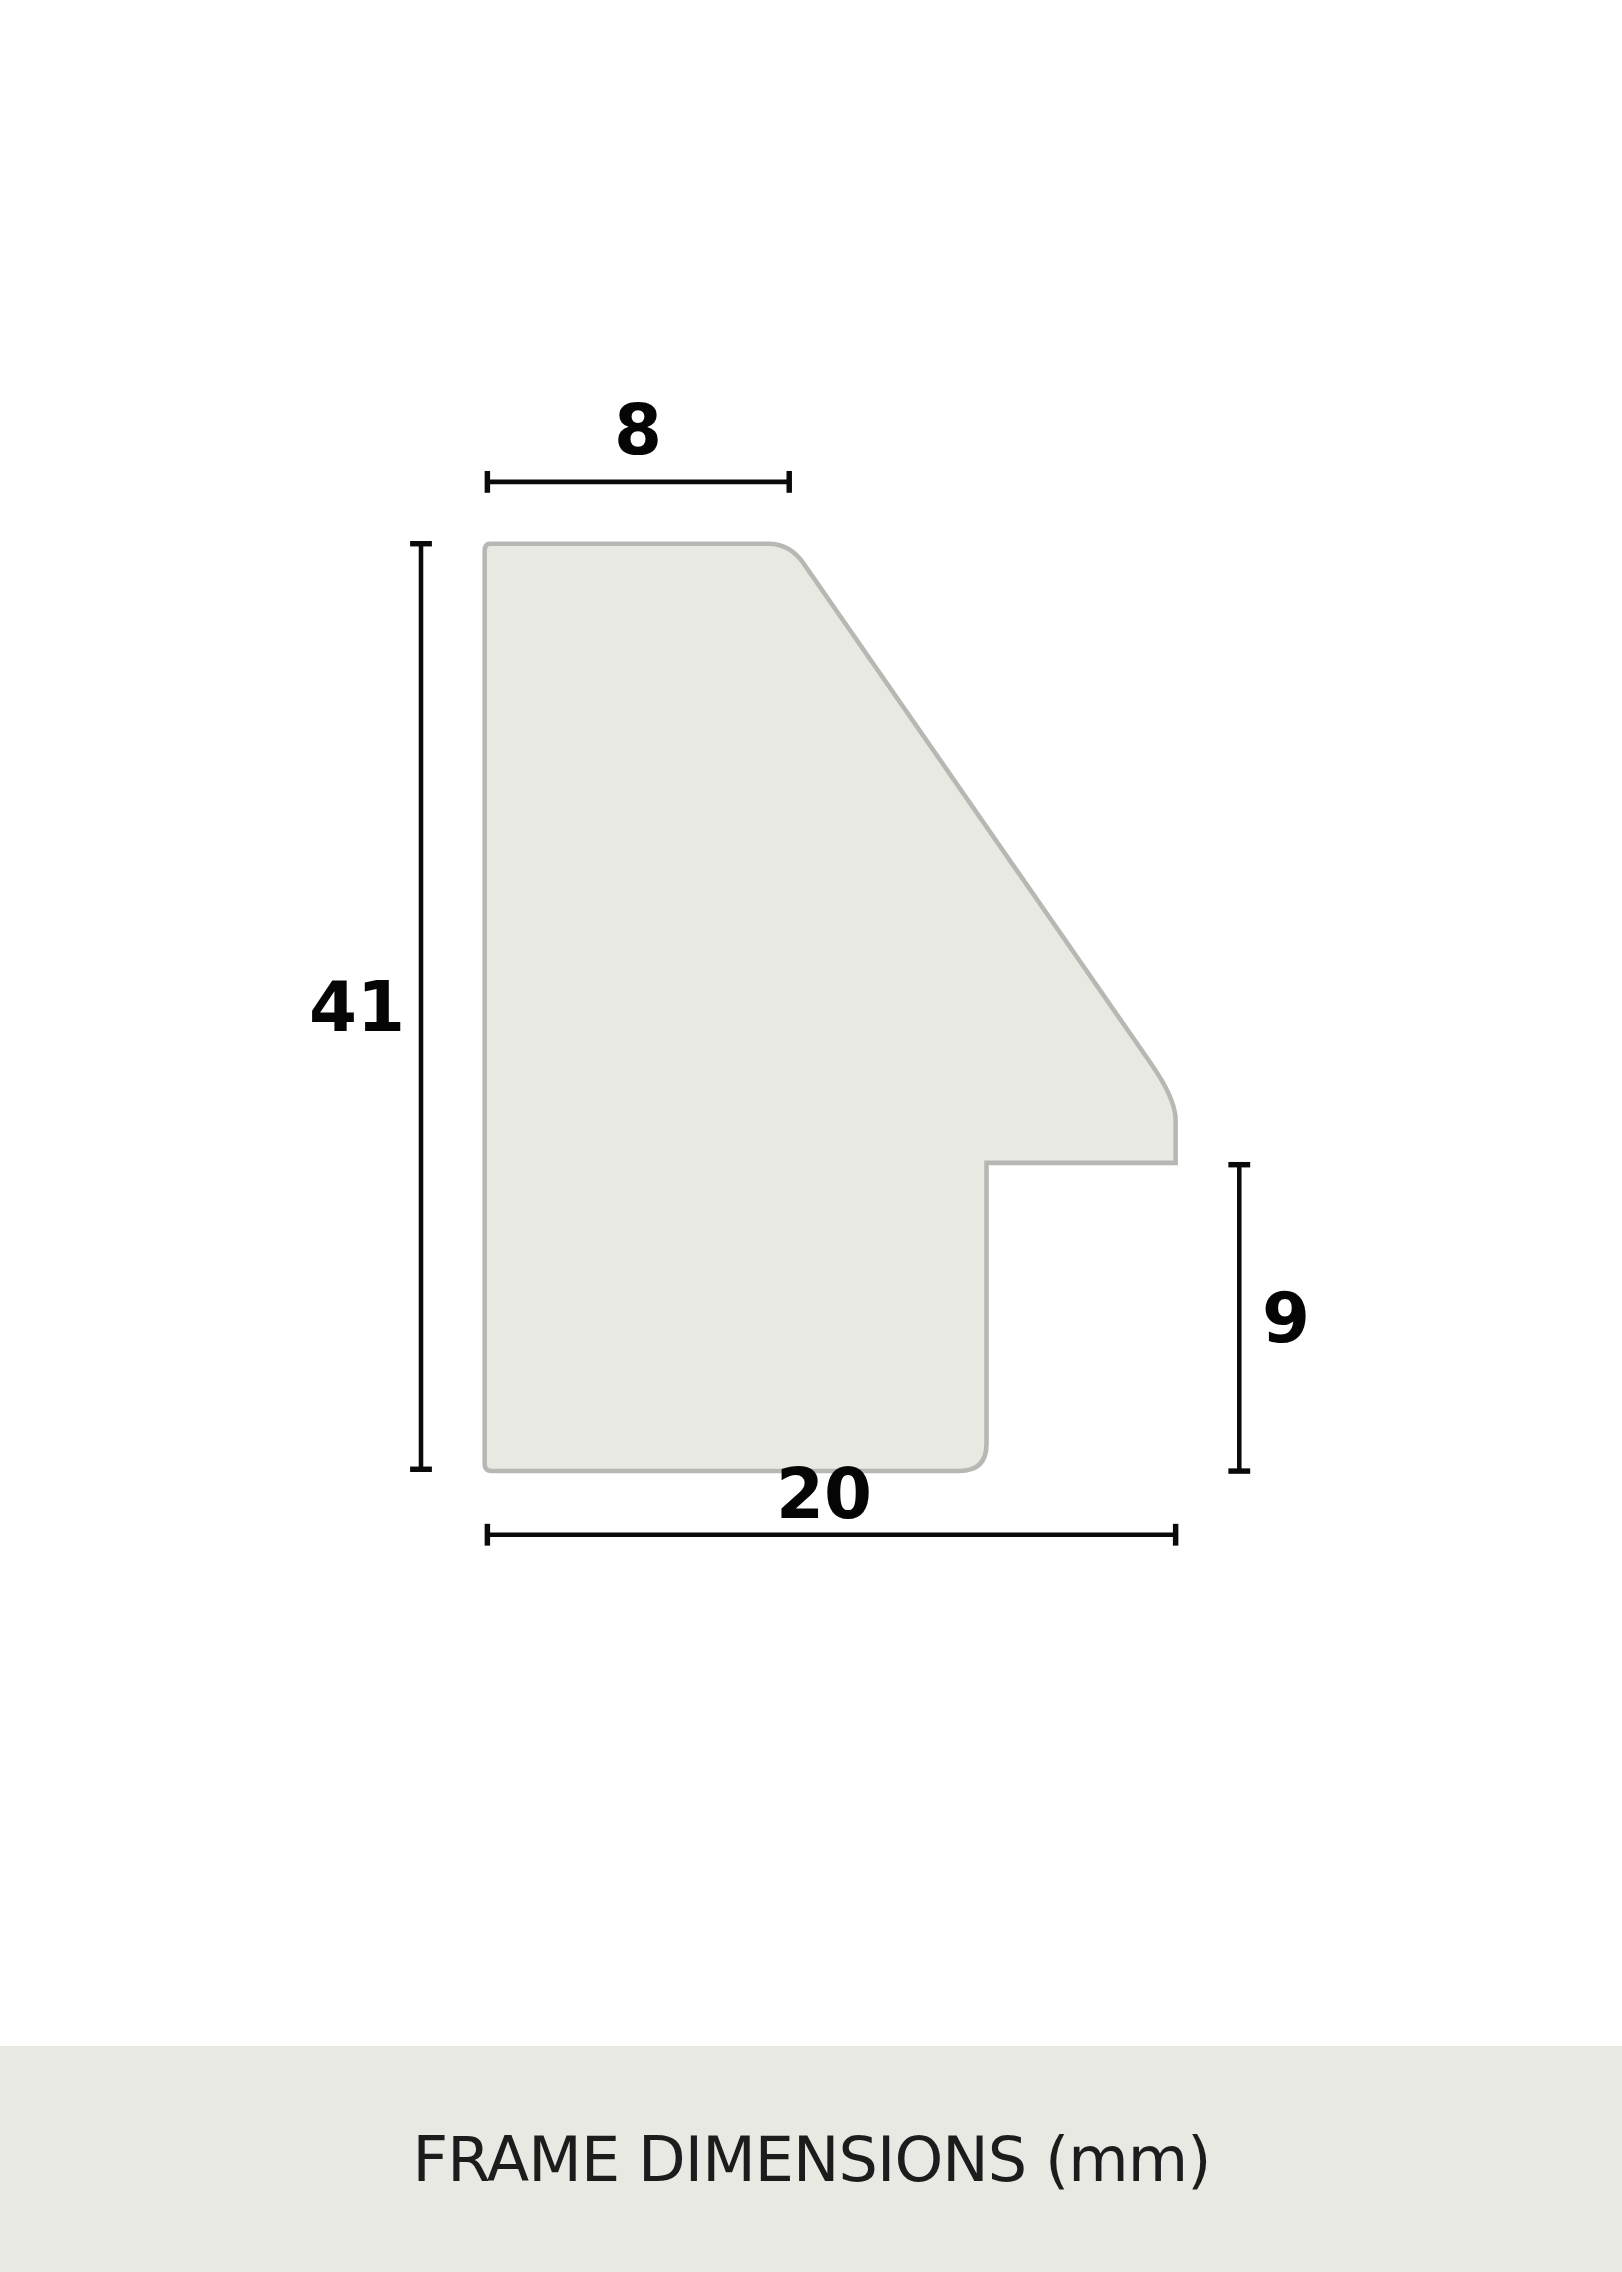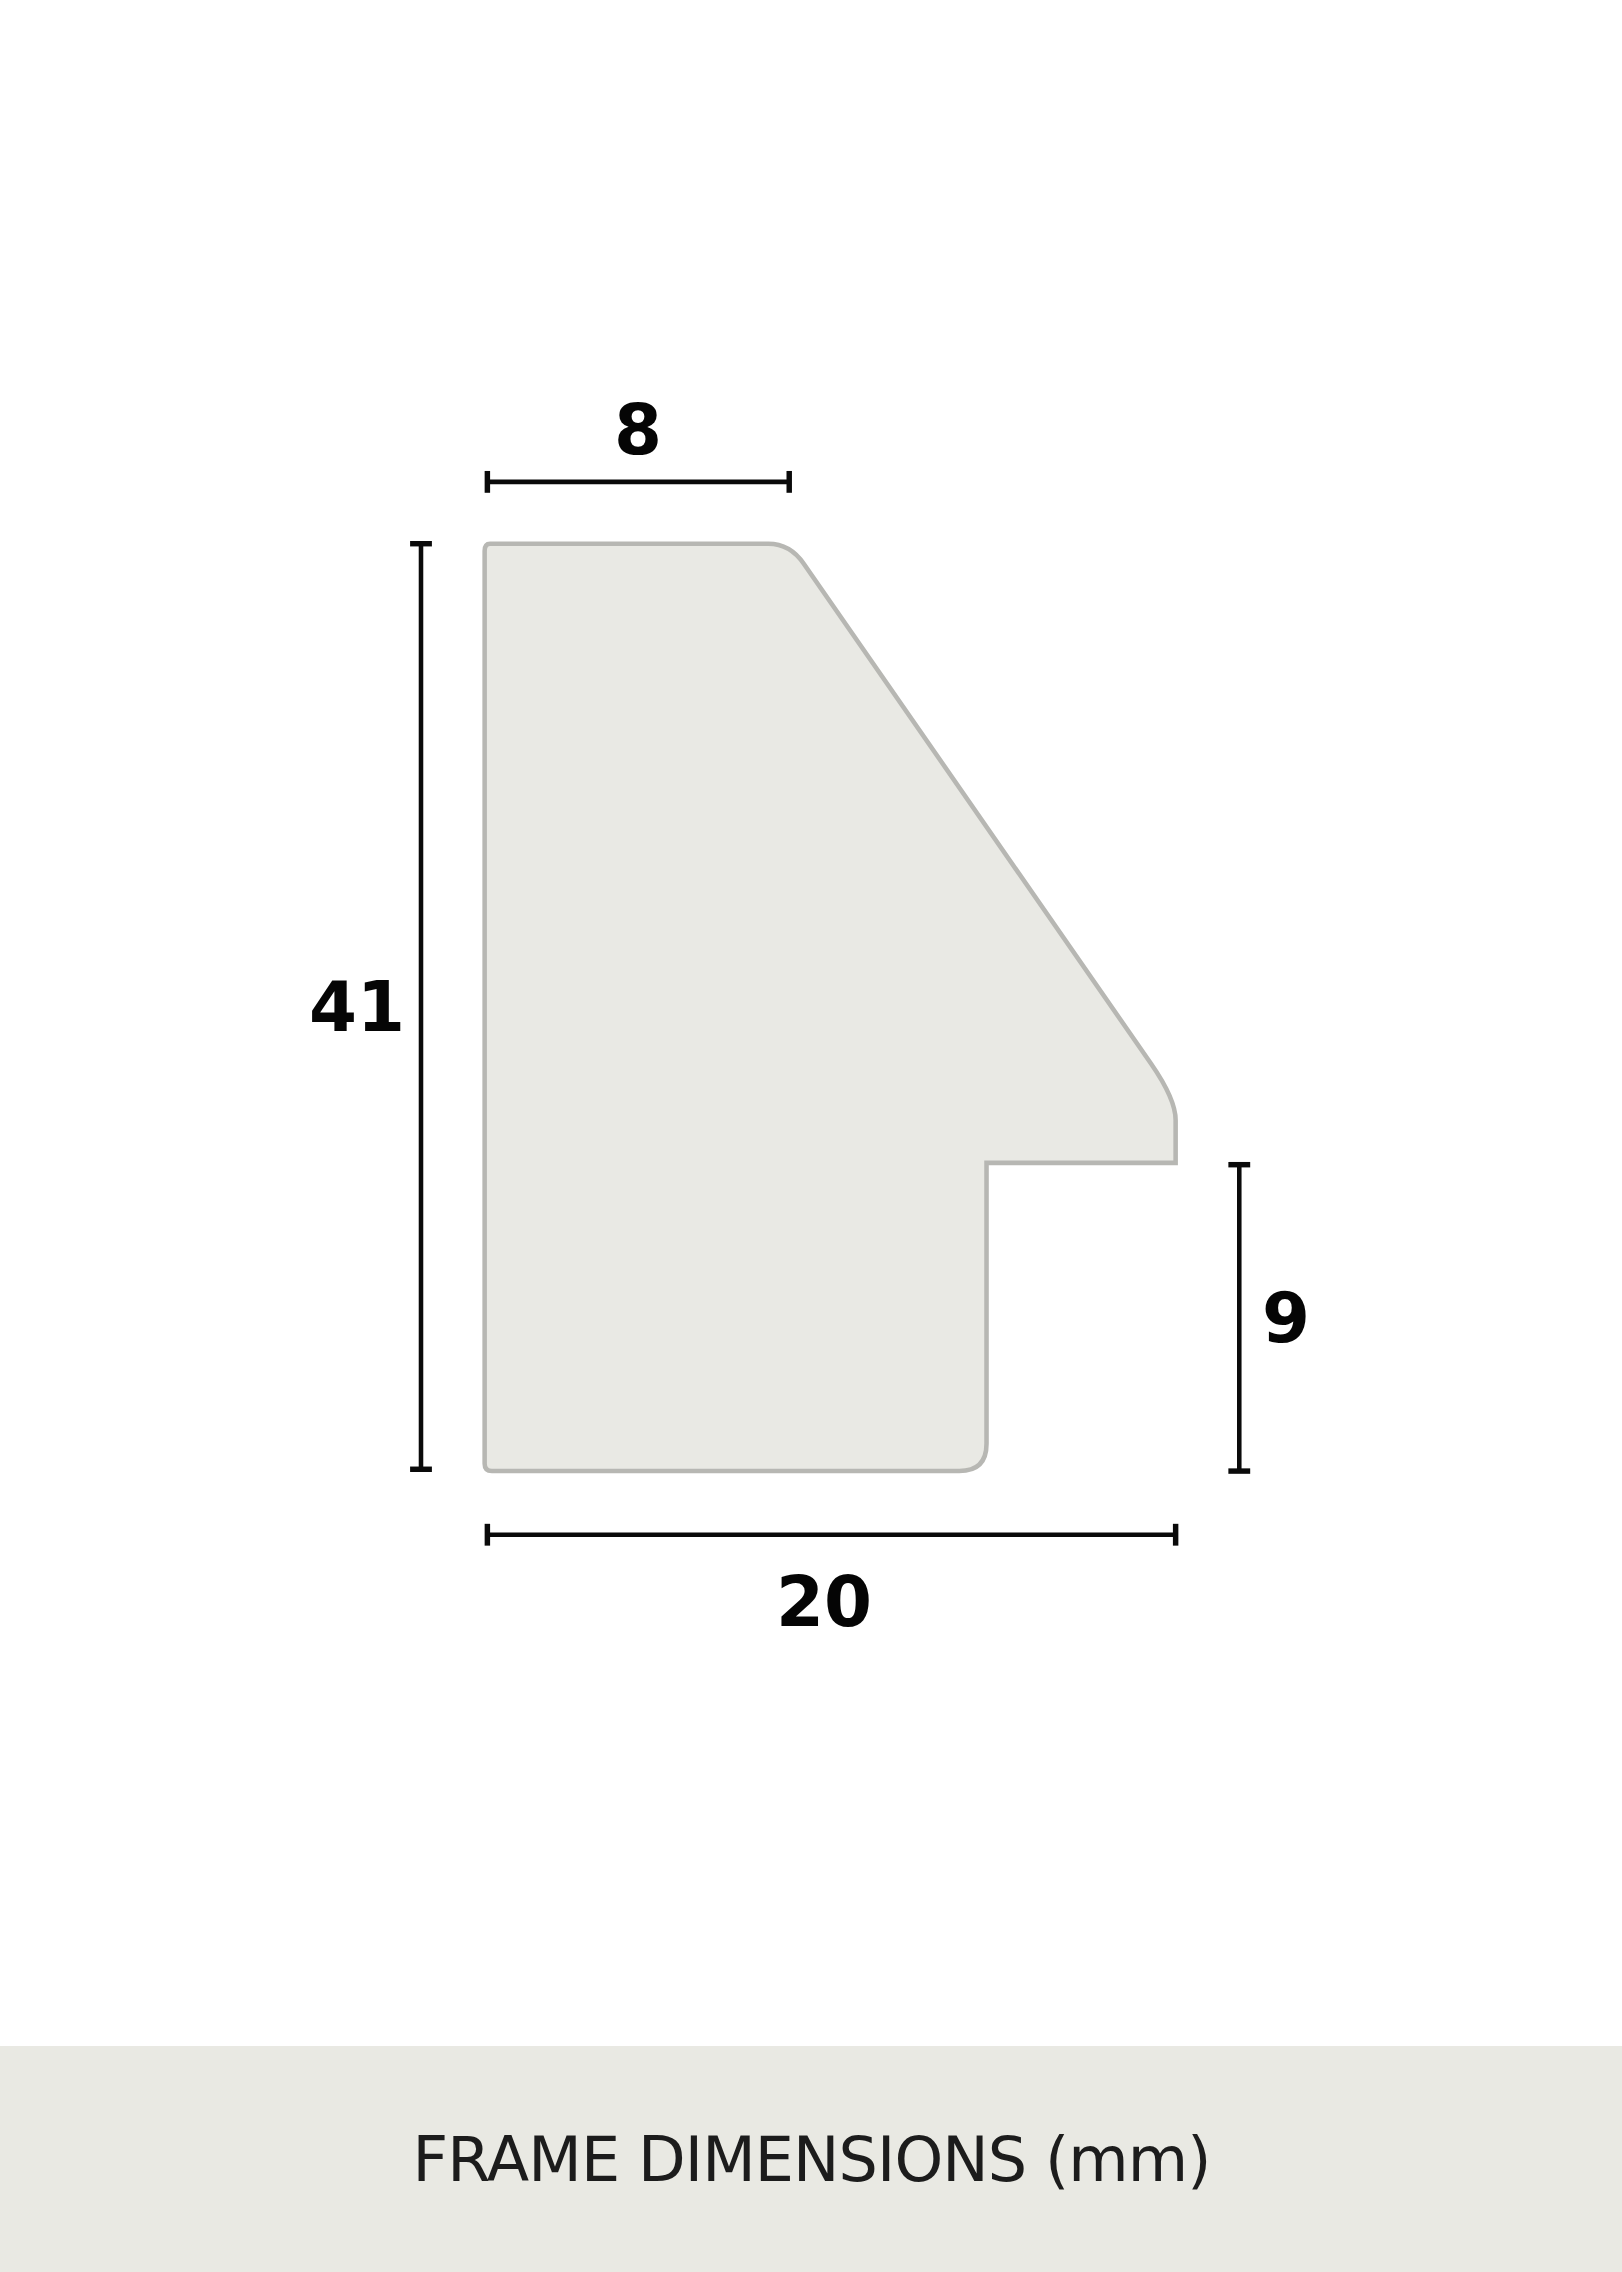--- a/index.html
+++ b/index.html
@@ -110,20 +110,20 @@
       <line class="dim-tick" x1="1293" y1="1676" x2="1293" y2="1700"></line>
     </g>
   </svg>
 
   <div class="dim-label" style="left:638px; top:430px;">8</div>
 
   <div class="dim-label" style="left:357px; top:1007px;">41</div>
 
   <div class="dim-label" style="left:1286px; top:1318px;">9</div>
 
-  <div class="dim-label" style="left:824px; top:1602px;">20</div>
+  <div class="dim-label" style="left:824px; top:1494px;">20</div>
 
   <div id="footer-bar">
     <span id="footer-title">FRAME DIMENSIONS (mm)</span>
   </div>
 
 </div>
 
 
 </body></html>

